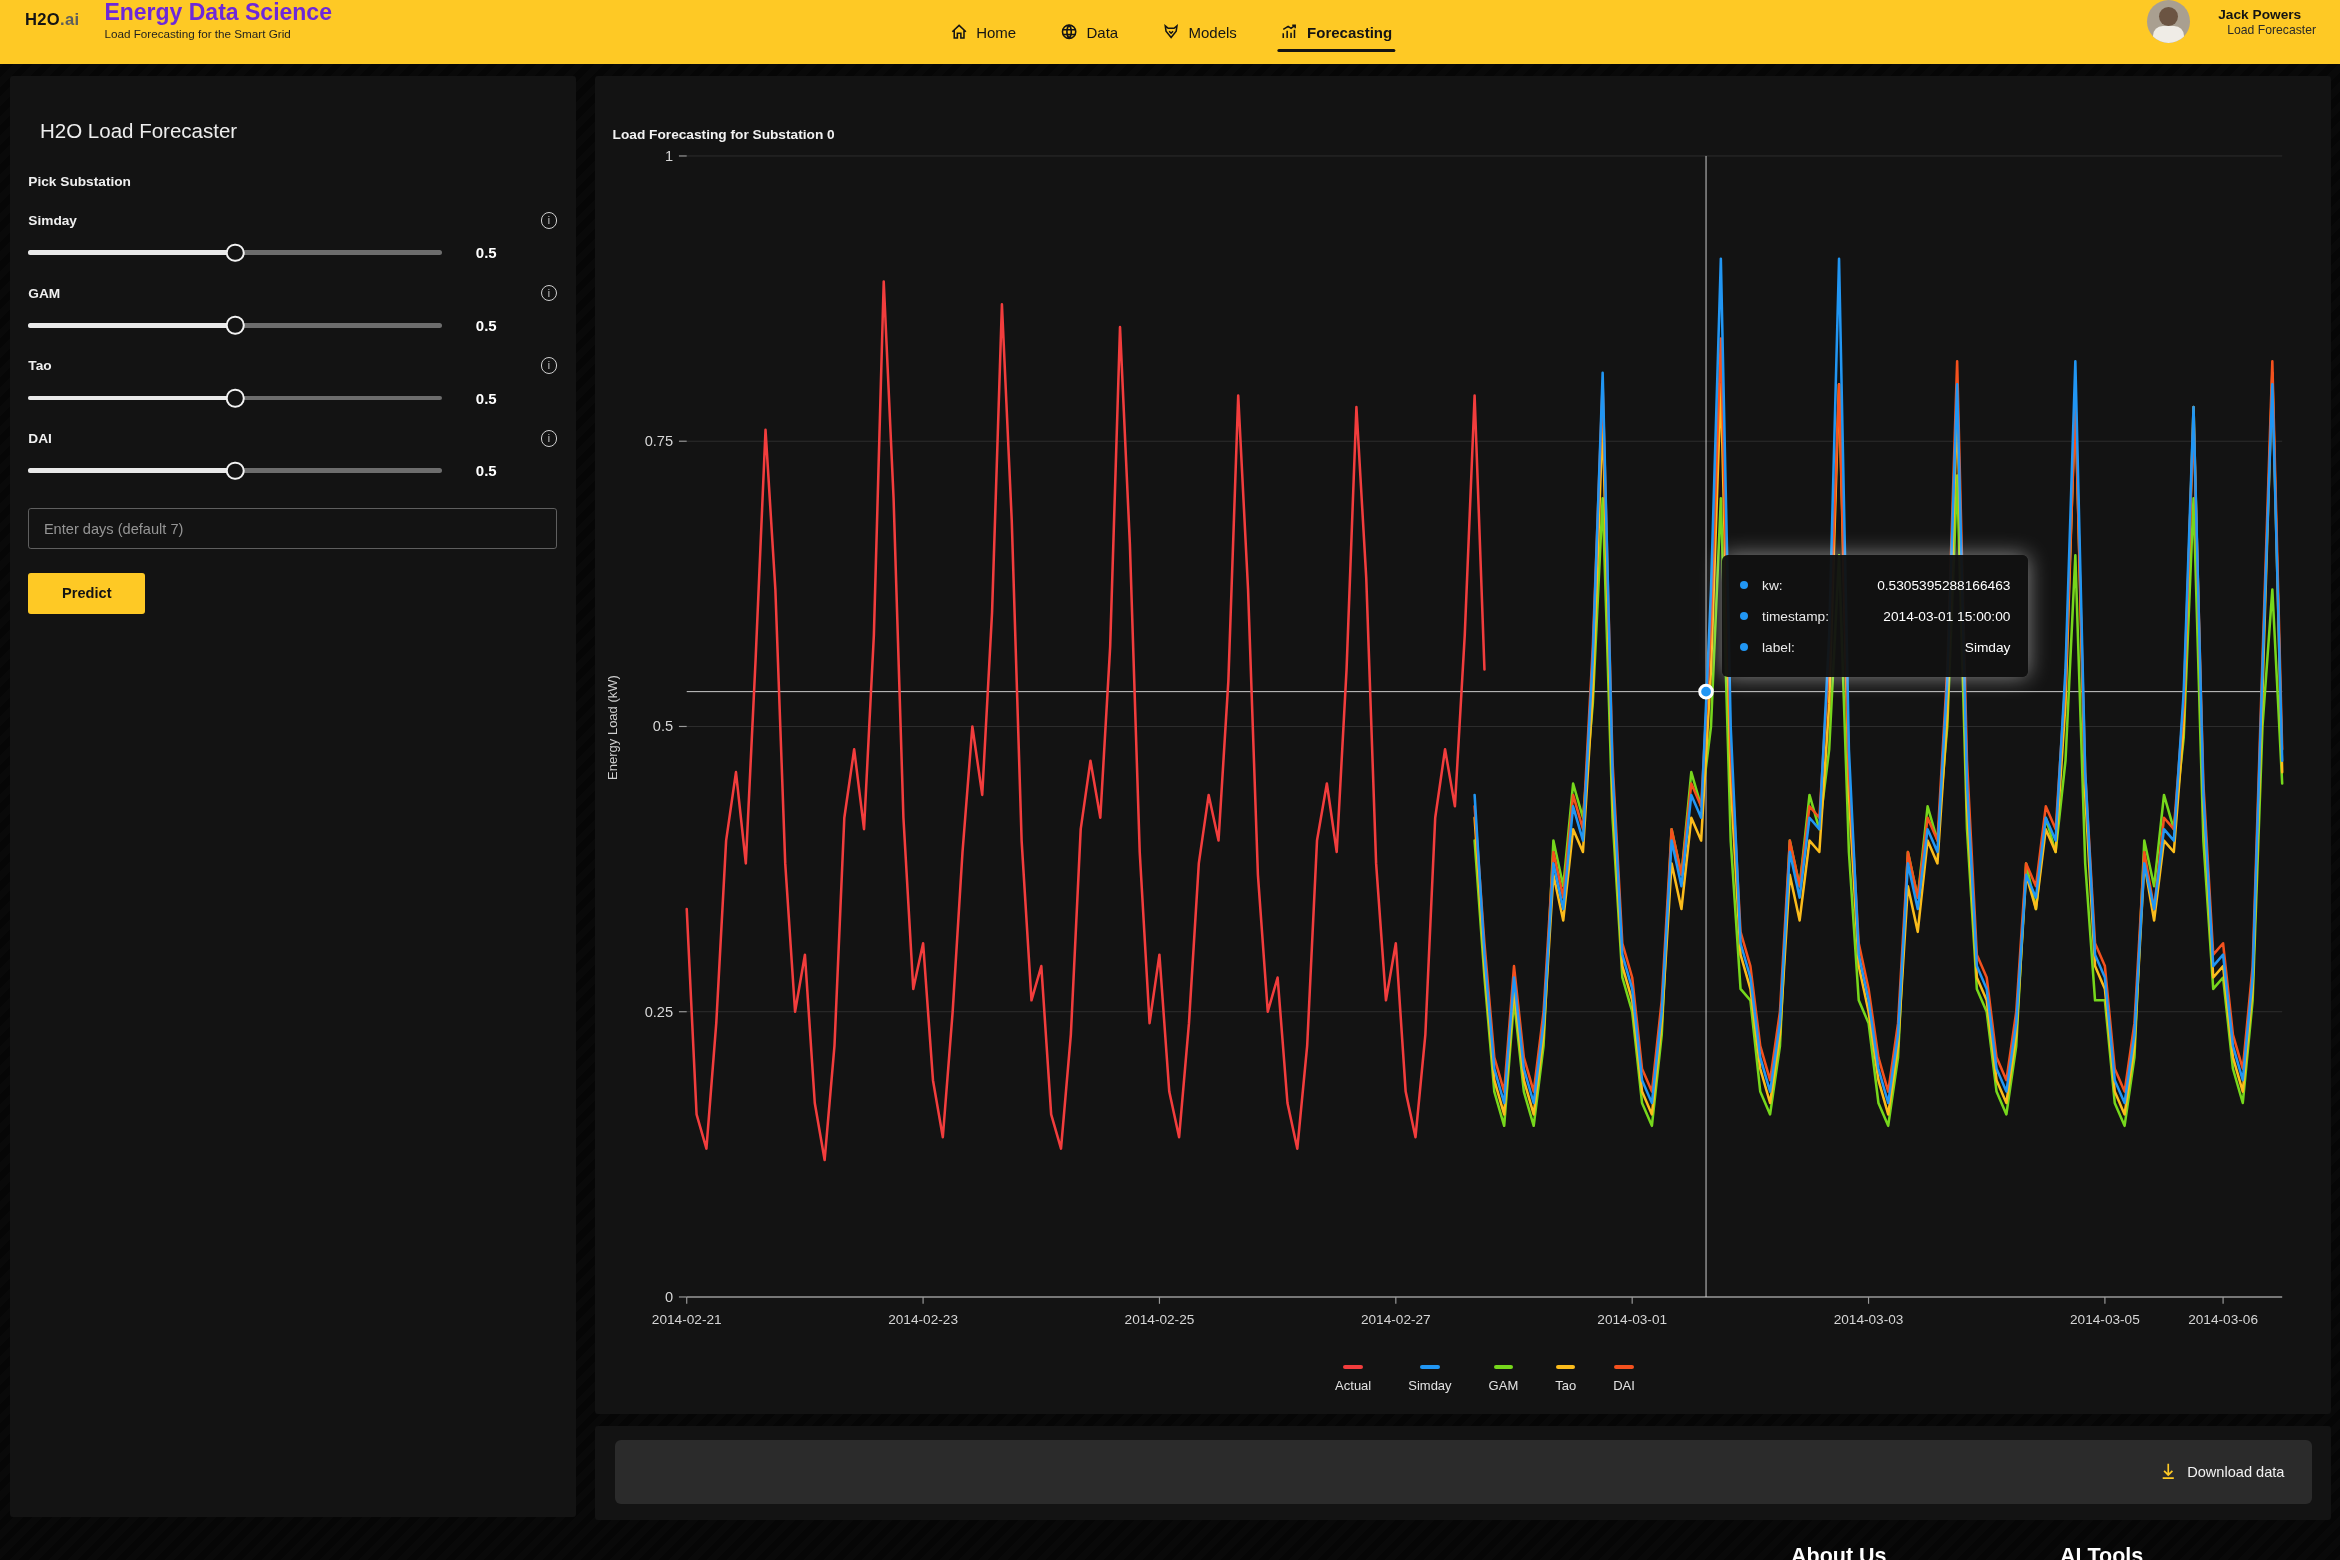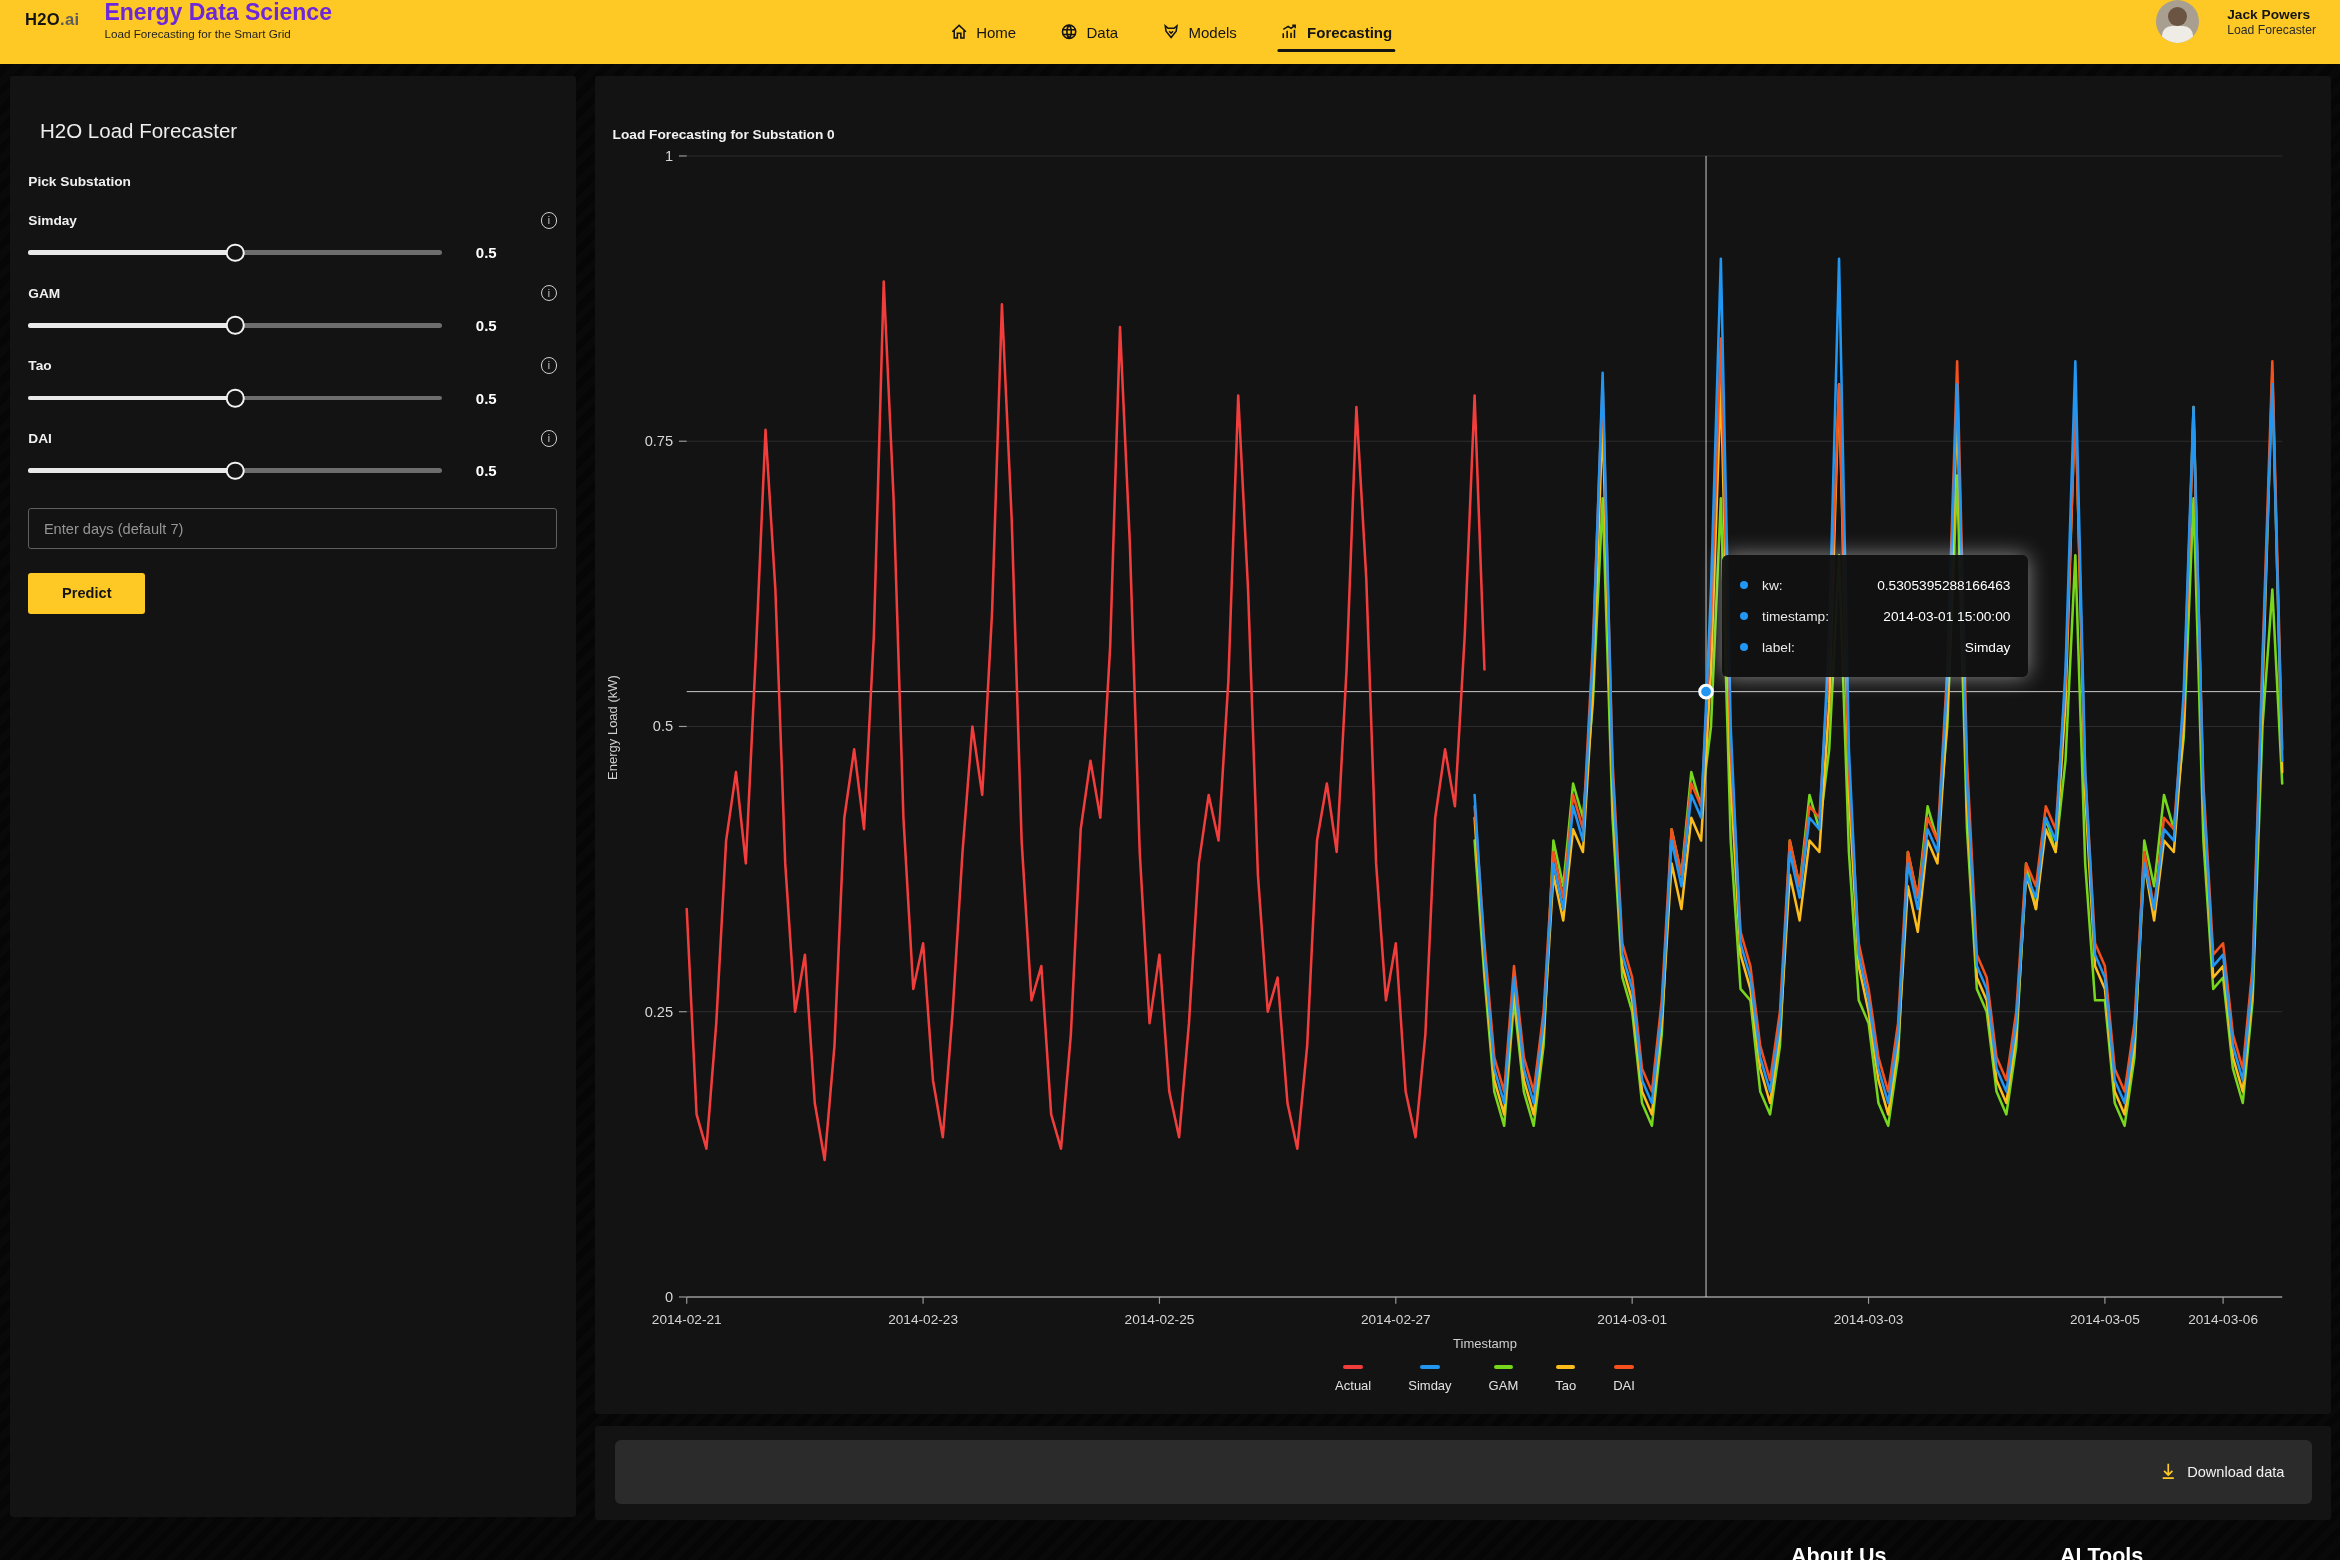--- a/index.html
+++ b/index.html
@@ -21,21 +21,21 @@
     position:relative; cursor:pointer; height:64px; }
   .nav-item svg { width:19.5px; height:19.5px; stroke:#141414; fill:none; stroke-width:1.6; }
   .nav-item.active { font-weight:bold; }
   .nav-item.active::after { content:""; position:absolute; left:-2.9px; right:-2.9px; bottom:11.7px;
     height:2.9px; background:#141414; border-radius:2px; }
   .user { margin-left:auto; display:flex; align-items:center; gap:28px; }
   .avatar { width:43px; height:43px; border-radius:50%; background:#a99f90; position:relative; overflow:hidden; }
   .avatar .head { position:absolute; left:11.7px; top:6.8px; width:19.5px; height:19.5px; border-radius:50%; background:#6b5442; }
   .avatar .body { position:absolute; left:5.9px; top:26px; width:31px; height:19.5px; border-radius:9.8px 9.8px 0 0; background:#efece6; }
   .user-text .user-name { font-size:13.7px; font-weight:bold; color:#141414; }
-  .user-text .user-role { font-size:12.2px; color:#2a2a2a; margin-top:1px; }
+  .user-text .user-role { font-size:12.2px; color:#2a2a2a; margin-top:1px;margin-left:9px; }
 
   
   .card { position:absolute; background:#131313; border-radius:2.9px; }
   #sidebar { left:9.8px; top:76px; width:566px; height:1441px; padding:33px 18.5px; }
   #main-card { left:595px; top:76px; width:1736px; height:1338px; }
   #download-card { left:595px; top:1426px; width:1736px; height:94px; }
 
   
   .sb-title { font-size:20.5px; color:#ededed; margin:9.8px 0 0 11.7px; font-weight:400; }
   .sb-label { font-size:13.7px; font-weight:bold; color:#f0f0f0; margin-top:31px; }
@@ -234,21 +234,20 @@
       <line x1="1139.2222222222222" x2="1139.2222222222222" y1="82" y2="1252" stroke="#e3e3e3" stroke-width="1" opacity="0.9"></line>
       <line x1="94" x2="1730" y1="631.2687512845238" y2="631.2687512845238" stroke="#e3e3e3" stroke-width="1" opacity="0.9"></line>
       <polyline points="94.0,854.2 104.1,1064.8 114.2,1099.9 124.3,971.2 134.4,784.0 144.5,713.8 154.6,807.4 164.7,596.8 174.8,362.8 184.9,526.6 195.0,807.4 205.1,959.5 215.2,901.0 225.3,1053.1 235.4,1111.6 245.5,994.6 255.6,760.6 265.7,690.4 275.8,772.3 285.9,573.4 296.0,210.7 306.1,433.0 316.2,760.6 326.3,936.1 336.4,889.3 346.5,1029.7 356.6,1088.2 366.7,959.5 376.8,795.7 386.9,667.0 397.0,737.2 407.1,550.0 417.2,234.1 427.3,456.4 437.4,784.0 447.5,947.8 457.6,912.7 467.7,1064.8 477.8,1099.9 487.9,982.9 498.0,772.3 508.0,702.1 518.1,760.6 528.2,585.1 538.3,257.5 548.4,479.8 558.5,795.7 568.6,971.2 578.7,901.0 588.8,1041.4 598.9,1088.2 609.0,971.2 619.1,807.4 629.2,737.2 639.3,784.0 649.4,620.2 659.5,327.7 669.6,526.6 679.7,819.1 689.8,959.5 699.9,924.4 710.0,1053.1 720.1,1099.9 730.2,994.6 740.3,784.0 750.4,725.5 760.5,795.7 770.6,608.5 780.7,339.4 790.8,514.9 800.9,807.4 811.0,947.8 821.1,889.3 831.2,1041.4 841.3,1088.2 851.4,982.9 861.5,760.6 871.6,690.4 881.7,748.9 891.8,573.4 901.9,327.7 912.0,608.5" fill="none" stroke="#f23d3d" stroke-width="2.6" stroke-linejoin="round" stroke-linecap="round"></polyline>
       <polyline points="901.9,784.0 912.0,924.4 922.1,1041.4 932.2,1076.5 942.3,947.8 952.4,1041.4 962.5,1076.5 972.6,994.6 982.7,784.0 992.8,830.8 1002.9,725.5 1013.0,760.6 1023.1,643.6 1033.2,433.0 1043.3,760.6 1053.4,924.4 1063.5,959.5 1073.6,1053.1 1083.7,1076.5 1093.8,982.9 1103.9,772.3 1114.0,819.1 1124.1,713.8 1134.2,748.9 1144.3,667.0 1154.4,433.0 1164.5,784.0 1174.6,936.1 1184.7,947.8 1194.8,1041.4 1204.9,1064.8 1215.0,994.6 1225.1,784.0 1235.2,830.8 1245.3,737.2 1255.4,772.3 1265.5,690.4 1275.6,491.5 1285.7,795.7 1295.8,947.8 1305.9,971.2 1316.0,1053.1 1326.0,1076.5 1336.1,1006.3 1346.2,795.7 1356.3,842.5 1366.4,748.9 1376.5,784.0 1386.6,667.0 1396.7,409.6 1406.8,772.3 1416.9,936.1 1427.0,959.5 1437.1,1041.4 1447.2,1064.8 1457.3,994.6 1467.4,807.4 1477.5,854.2 1487.6,760.6 1497.7,795.7 1507.8,702.1 1517.9,491.5 1528.0,807.4 1538.1,947.8 1548.2,947.8 1558.3,1053.1 1568.4,1076.5 1578.5,1006.3 1588.6,784.0 1598.7,830.8 1608.8,737.2 1618.9,772.3 1629.0,678.7 1639.1,433.0 1649.2,784.0 1659.3,936.1 1669.4,924.4 1679.5,1018.0 1689.6,1053.1 1699.7,947.8 1709.8,667.0 1719.9,526.6 1730.0,725.5" fill="none" stroke="#76d71c" stroke-width="2.6" stroke-linejoin="round" stroke-linecap="round"></polyline>
       <polyline points="901.9,760.6 912.0,912.7 922.1,1029.7 932.2,1064.8 942.3,936.1 952.4,1029.7 962.5,1064.8 972.6,982.9 982.7,819.1 992.8,865.9 1002.9,772.3 1013.0,795.7 1023.1,631.9 1033.2,351.1 1043.3,737.2 1053.4,912.7 1063.5,947.8 1073.6,1041.4 1083.7,1064.8 1093.8,971.2 1103.9,807.4 1114.0,854.2 1124.1,760.6 1134.2,784.0 1144.3,608.5 1154.4,316.0 1164.5,725.5 1174.6,901.0 1184.7,936.1 1194.8,1018.0 1204.9,1053.1 1215.0,982.9 1225.1,819.1 1235.2,865.9 1245.3,784.0 1255.4,795.7 1265.5,643.6 1275.6,316.0 1285.7,737.2 1295.8,912.7 1305.9,959.5 1316.0,1029.7 1326.0,1064.8 1336.1,994.6 1346.2,830.8 1356.3,877.6 1366.4,784.0 1376.5,807.4 1386.6,655.3 1396.7,339.4 1406.8,748.9 1416.9,924.4 1427.0,947.8 1437.1,1029.7 1447.2,1053.1 1457.3,982.9 1467.4,819.1 1477.5,854.2 1487.6,772.3 1497.7,795.7 1507.8,643.6 1517.9,327.7 1528.0,737.2 1538.1,912.7 1548.2,936.1 1558.3,1041.4 1568.4,1064.8 1578.5,994.6 1588.6,807.4 1598.7,865.9 1608.8,784.0 1618.9,795.7 1629.0,667.0 1639.1,339.4 1649.2,748.9 1659.3,924.4 1669.4,912.7 1679.5,1006.3 1689.6,1041.4 1699.7,936.1 1709.8,631.9 1719.9,304.3 1730.0,713.8" fill="none" stroke="#fbbc1c" stroke-width="2.6" stroke-linejoin="round" stroke-linecap="round"></polyline>
       <polyline points="901.9,748.9 912.0,889.3 922.1,1006.3 932.2,1041.4 942.3,912.7 952.4,1006.3 962.5,1041.4 972.6,959.5 982.7,795.7 992.8,842.5 1002.9,737.2 1013.0,772.3 1023.1,585.1 1033.2,316.0 1043.3,702.1 1053.4,889.3 1063.5,924.4 1073.6,1018.0 1083.7,1041.4 1093.8,947.8 1103.9,772.3 1114.0,819.1 1124.1,725.5 1134.2,748.9 1144.3,561.7 1154.4,269.2 1164.5,690.4 1174.6,877.6 1184.7,912.7 1194.8,994.6 1204.9,1029.7 1215.0,959.5 1225.1,784.0 1235.2,830.8 1245.3,748.9 1255.4,760.6 1265.5,596.8 1275.6,316.0 1285.7,713.8 1295.8,889.3 1305.9,936.1 1316.0,1006.3 1326.0,1041.4 1336.1,971.2 1346.2,795.7 1356.3,842.5 1366.4,760.6 1376.5,784.0 1386.6,608.5 1396.7,292.6 1406.8,702.1 1416.9,901.0 1427.0,924.4 1437.1,1006.3 1447.2,1029.7 1457.3,959.5 1467.4,807.4 1477.5,830.8 1487.6,748.9 1497.7,772.3 1507.8,620.2 1517.9,339.4 1528.0,713.8 1538.1,889.3 1548.2,912.7 1558.3,1018.0 1568.4,1041.4 1578.5,971.2 1588.6,795.7 1598.7,854.2 1608.8,760.6 1618.9,772.3 1629.0,643.6 1639.1,351.1 1649.2,725.5 1659.3,901.0 1669.4,889.3 1679.5,982.9 1689.6,1018.0 1699.7,912.7 1709.8,596.8 1719.9,292.6 1730.0,690.4" fill="none" stroke="#f4511e" stroke-width="2.6" stroke-linejoin="round" stroke-linecap="round"></polyline>
       <polyline points="901.9,737.2 912.0,901.0 922.1,1018.0 932.2,1053.1 942.3,924.4 952.4,1018.0 962.5,1053.1 972.6,971.2 982.7,807.4 992.8,854.2 1002.9,748.9 1013.0,784.0 1023.1,596.8 1033.2,304.3 1043.3,713.8 1053.4,901.0 1063.5,936.1 1073.6,1029.7 1083.7,1053.1 1093.8,959.5 1103.9,784.0 1114.0,830.8 1124.1,737.2 1134.2,760.6 1144.3,526.6 1154.4,187.3 1164.5,667.0 1174.6,889.3 1184.7,924.4 1194.8,1006.3 1204.9,1041.4 1215.0,971.2 1225.1,795.7 1235.2,842.5 1245.3,760.6 1255.4,772.3 1265.5,573.4 1275.6,187.3 1285.7,690.4 1295.8,901.0 1305.9,947.8 1316.0,1018.0 1326.0,1053.1 1336.1,982.9 1346.2,807.4 1356.3,854.2 1366.4,772.3 1376.5,795.7 1386.6,620.2 1396.7,316.0 1406.8,725.5 1416.9,912.7 1427.0,936.1 1437.1,1018.0 1447.2,1041.4 1457.3,971.2 1467.4,819.1 1477.5,842.5 1487.6,760.6 1497.7,784.0 1507.8,608.5 1517.9,292.6 1528.0,713.8 1538.1,901.0 1548.2,924.4 1558.3,1029.7 1568.4,1053.1 1578.5,982.9 1588.6,807.4 1598.7,854.2 1608.8,772.3 1618.9,784.0 1629.0,631.9 1639.1,339.4 1649.2,737.2 1659.3,912.7 1669.4,901.0 1679.5,994.6 1689.6,1029.7 1699.7,924.4 1709.8,608.5 1719.9,316.0 1730.0,702.1" fill="none" stroke="#2196f3" stroke-width="2.6" stroke-linejoin="round" stroke-linecap="round"></polyline>
       <circle cx="1139.2222222222222" cy="631.2687512845238" r="6.5" fill="#2196f3" stroke="#fff" stroke-width="3"></circle>
     </svg>
   <div class="y-axis-title">Energy Load (kW)</div>
-  <div class="x-axis-title">Timestamp</div>
   <div class="legend" id="legend">
       <div class="legend-item">
         <span class="legend-swatch" style="background:#f23d3d"></span>
         <span>Actual</span>
       </div>
       <div class="legend-item">
         <span class="legend-swatch" style="background:#2196f3"></span>
         <span>Simday</span>
       </div>
       <div class="legend-item">

